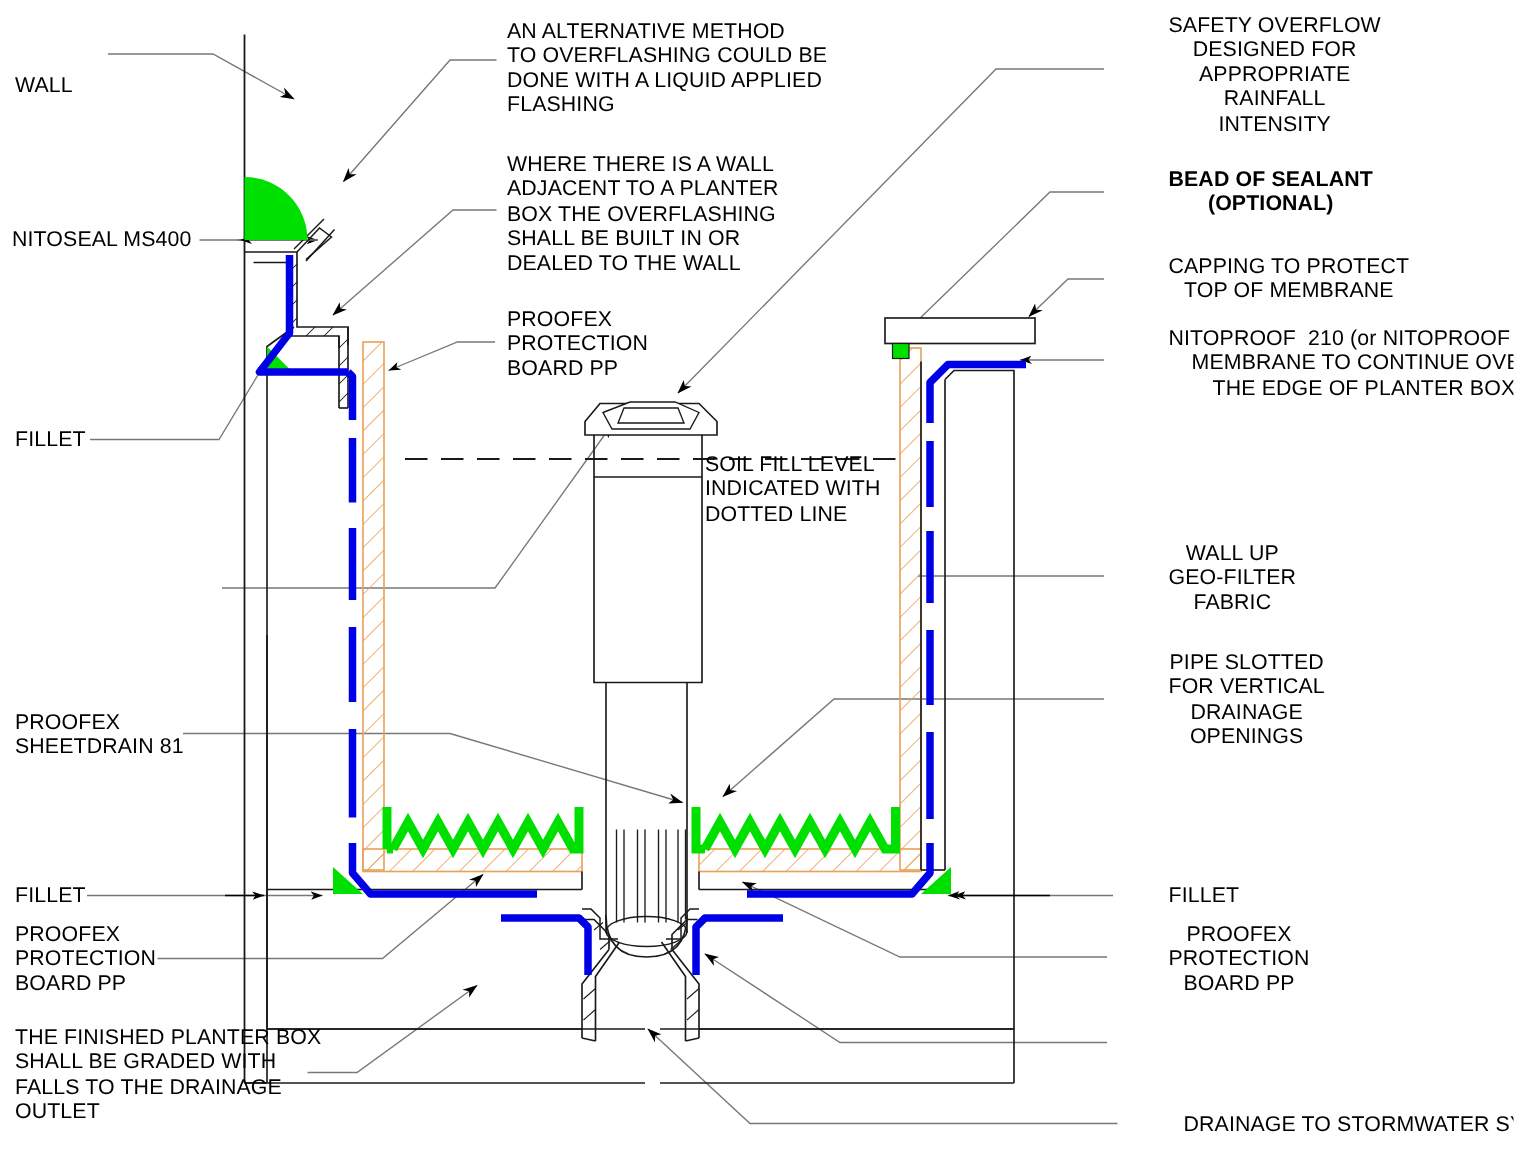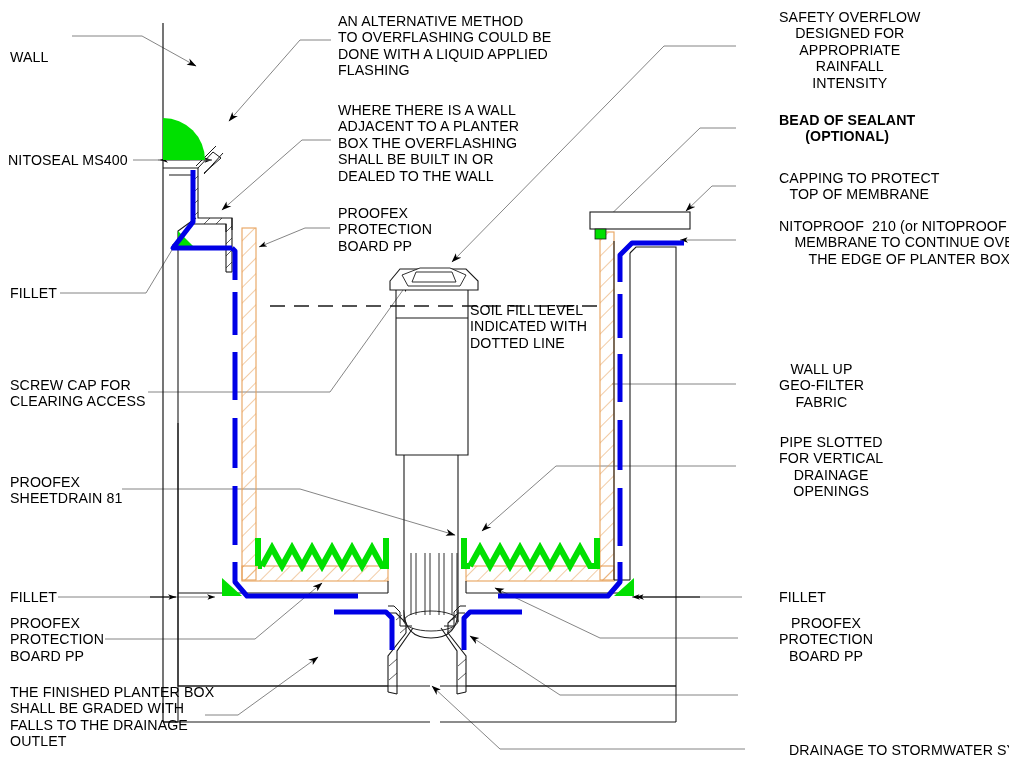--- a/index.html
+++ b/index.html
@@ -266,22 +266,20 @@
     </g>
 
   </svg>
 
   <div class="note" style="left:10px; top:29px;margin-top:20px;">WALL</div>
 
   <div class="note" style="left:8px; top:152px;text-align:right;">NITOSEAL MS400</div>
 
   <div class="note" style="left:10px; top:285px;">FILLET</div>
 
-  <div class="note" style="left:10px; top:377px;">SCREW CAP FOR
-CLEARING ACCESS</div>
 
   <div class="note" style="left:10px; top:474px;">PROOFEX
 SHEETDRAIN 81</div>
 
   <div class="note" style="left:10px; top:589px;">FILLET</div>
 
   <div class="note" style="left:10px; top:615px;">PROOFEX
 PROTECTION
 BOARD PP</div>
 

